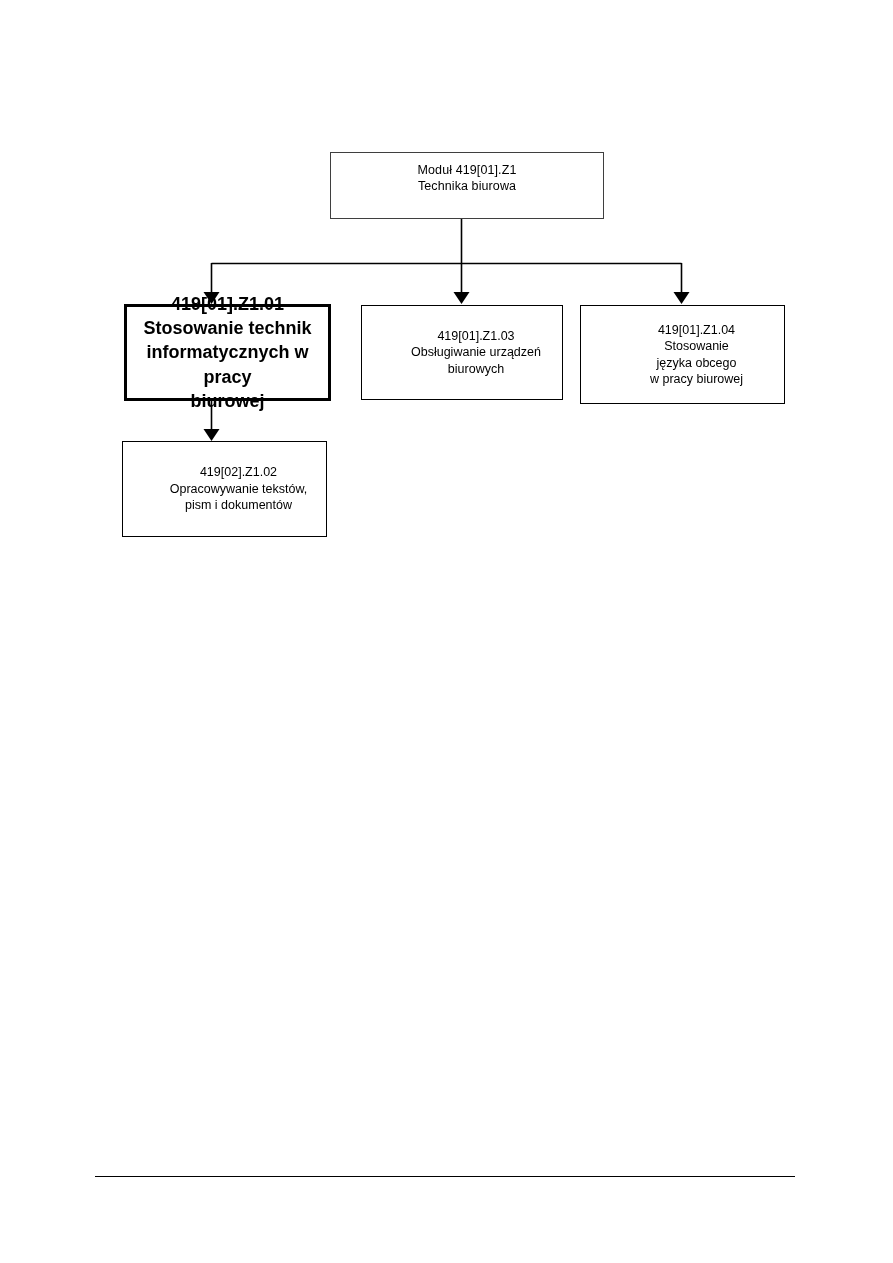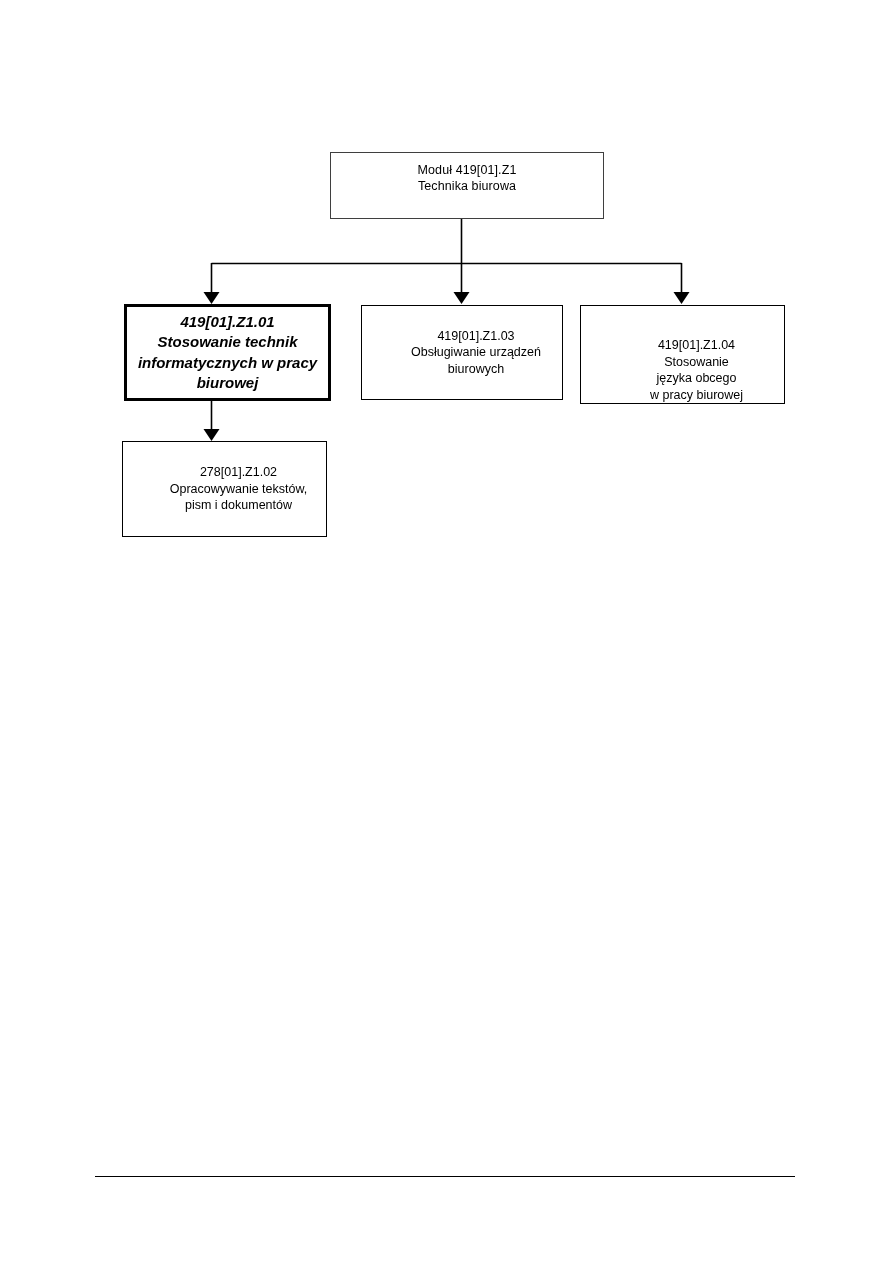--- a/index.html
+++ b/index.html
@@ -77,23 +77,22 @@
   
   .node-highlight {
     left: 124px;
     top: 304px;
     width: 207px;
     height: 97px;
     border: 3px solid #000000;
   }
   .node-highlight .node-text {
     font-weight: bold;
-    font-size: 15px;
+    font-size: 18px;
     line-height: 1.34;
-    font-style: italic;
   }
 
   .node-unit {
     border: 1.4px solid #000000;
     padding-left: 28px;
   }
   .node-unit .node-text {
     font-size: 12.5px;
     line-height: 1.32;
   }
@@ -103,21 +102,20 @@
     top: 305px;
     width: 202px;
     height: 95px;
   }
 
   .node-u4 {
     left: 580px;
     top: 305px;
     width: 205px;
     height: 99px;
-    align-items: flex-end;
   }
 
   .node-u2 {
     left: 122px;
     top: 441px;
     width: 205px;
     height: 96px;
   }
 
   .footer-rule {
@@ -174,21 +172,21 @@
     </div>
 
     <div class="node node-unit node-u4">
       <span class="node-text">419[01].Z1.04
 Stosowanie
 języka obcego
 w pracy biurowej</span>
     </div>
 
     <div class="node node-unit node-u2">
-      <span class="node-text">278[01].Z1.02
+      <span class="node-text">419[02].Z1.02
 Opracowywanie tekstów,
 pism i dokumentów</span>
     </div>
 
   </div>
 
   <div class="footer-rule"></div>
 
 </div>
 

